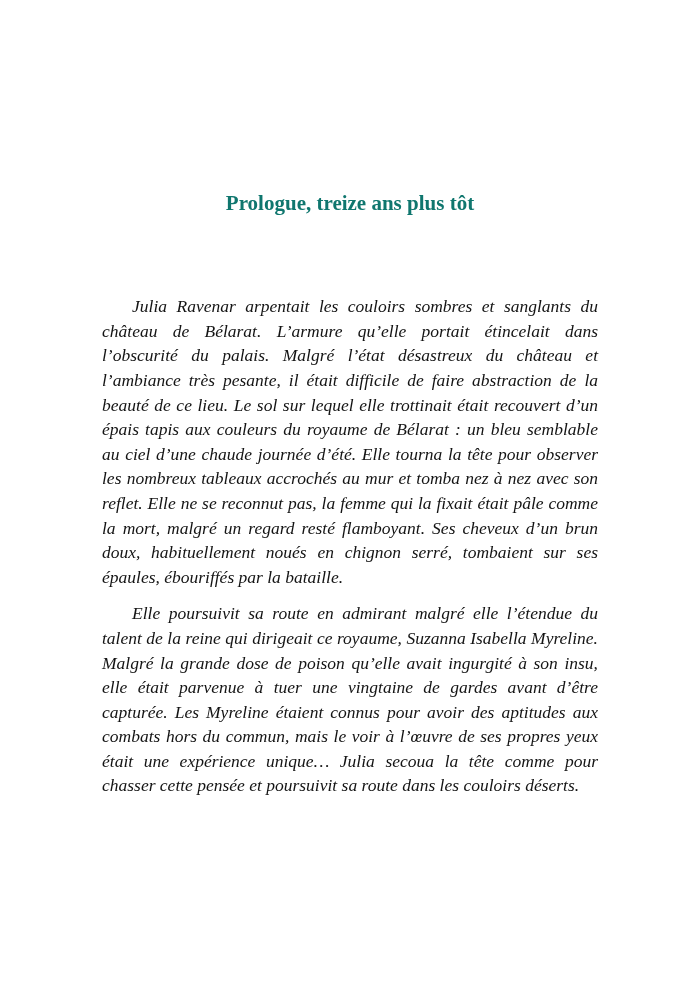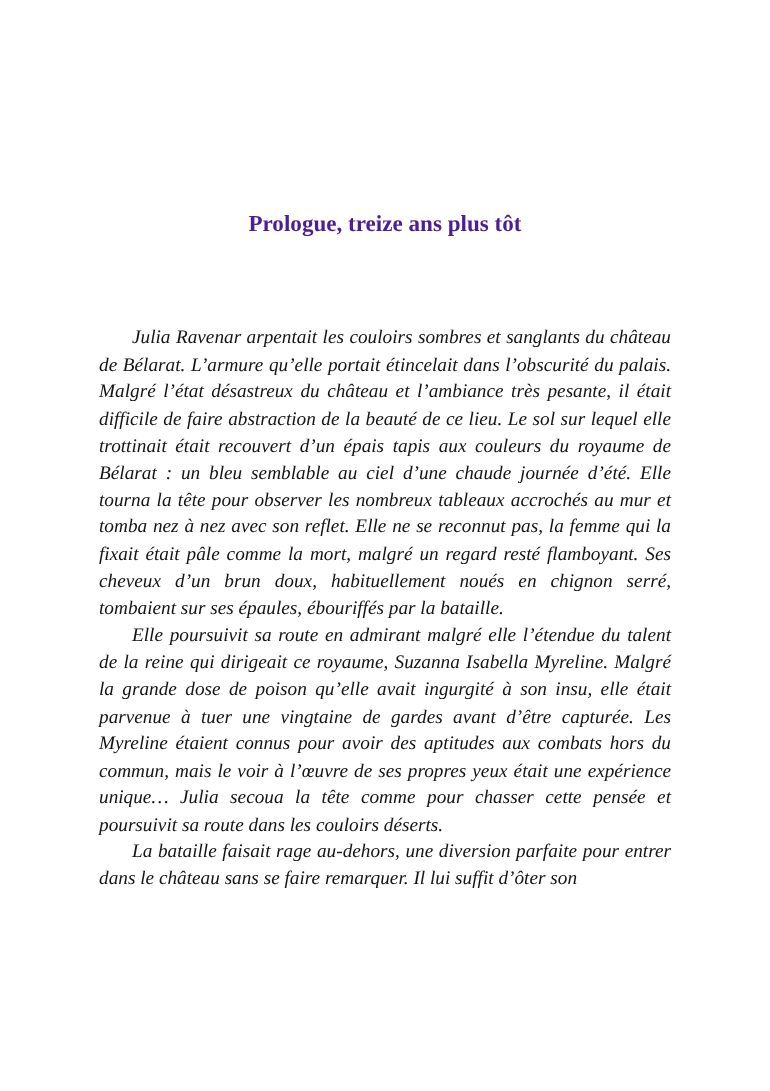--- a/index.html
+++ b/index.html
@@ -22,36 +22,35 @@
     background: #ffffff;
   }
   .chapter-title {
     font-family: "Liberation Serif", serif;
     font-size: 21px;
     font-weight: bold;
     font-style: normal;
     text-align: center;
     line-height: 1.2;
     margin: 0 0 78px 0;
-    color: #4c1d95;
+    color: #0f766e;
   }
   .body-text p {
     font-family: "Liberation Serif", serif;
     font-style: italic;
     font-size: 17.5px;
     line-height: 24.6px;
     text-align: justify;
     text-indent: 30px;
-    margin: 0;
+    margin: 12px;
     color: #141414;
   }
 </style>
 </head>
 <body>
 
 <div class="page">
   <h1 class="chapter-title">Prologue, treize ans plus tôt</h1>
   <div class="body-text">
     <p>Julia Ravenar arpentait les couloirs sombres et sanglants du château de Bélarat. L’armure qu’elle portait étincelait dans l’obscurité du palais. Malgré l’état désastreux du château et l’ambiance très pesante, il était difficile de faire abstraction de la beauté de ce lieu. Le sol sur lequel elle trottinait était recouvert d’un épais tapis aux couleurs du royaume de Bélarat : un bleu semblable au ciel d’une chaude journée d’été. Elle tourna la tête pour observer les nombreux tableaux accrochés au mur et tomba nez à nez avec son reflet. Elle ne se reconnut pas, la femme qui la fixait était pâle comme la mort, malgré un regard resté flamboyant. Ses cheveux d’un brun doux, habituellement noués en chignon serré, tombaient sur ses épaules, ébouriffés par la bataille.</p>
     <p>Elle poursuivit sa route en admirant malgré elle l’étendue du talent de la reine qui dirigeait ce royaume, Suzanna Isabella Myreline. Malgré la grande dose de poison qu’elle avait ingurgité à son insu, elle était parvenue à tuer une vingtaine de gardes avant d’être capturée. Les Myreline étaient connus pour avoir des aptitudes aux combats hors du commun, mais le voir à l’œuvre de ses propres yeux était une expérience unique… Julia secoua la tête comme pour chasser cette pensée et poursuivit sa route dans les couloirs déserts.</p>
-    <p>La bataille faisait rage au-dehors, une diversion parfaite pour entrer dans le château sans se faire remarquer. Il lui suffit d’ôter son</p>
   </div>
 </div>
 
 </body></html>

